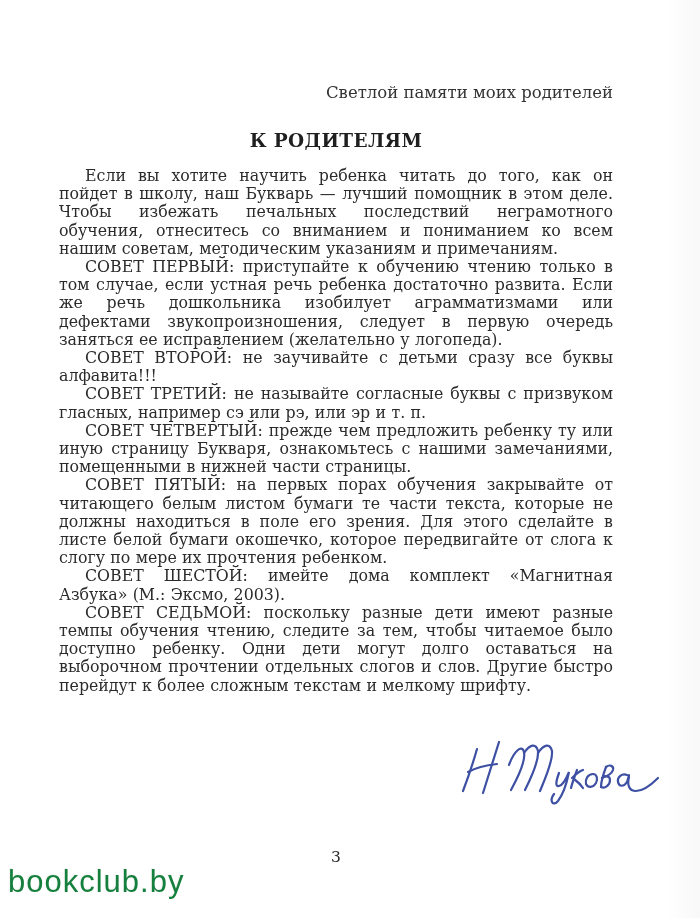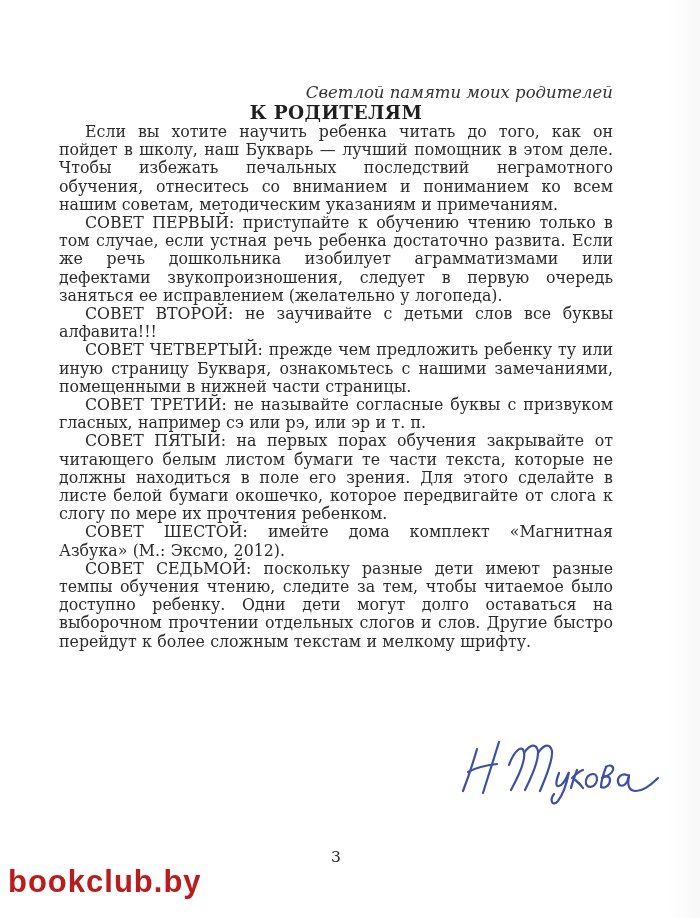--- a/index.html
+++ b/index.html
@@ -19,33 +19,33 @@
     position: absolute; top: 0; right: 0; width: 34px; height: 100%;
     background: linear-gradient(to right, rgba(120,120,120,0) 0%, rgba(120,120,120,0.05) 100%);
     pointer-events: none;
   }
   .content {
     position: absolute;
     left: 59px; top: 83px; width: 554px;
   }
   .epigraph {
     text-align: right;
-    font-style: italic;
     font-size: 16.5px;
     line-height: 19px;
     color: #333333;
   }
   .heading {
+    margin-top: 28px;
     text-align: center;
     font-weight: bold;
     font-size: 18.5px;
     letter-spacing: 0.4px;
     color: #1f1f1f;
   }
-  .body-text { }
+  .body-text { margin-top: 16px; }
   .body-text p {
     margin: 0;
     text-align: justify;
     text-indent: 26px;
     font-size: 15.8px;
     line-height: 18.2px;
     word-spacing: 0.3px;
     color: #2b2b2b;
   }
   .signature {
@@ -57,24 +57,24 @@
     position: absolute;
     left: 59px; top: 848px; width: 554px;
     text-align: center;
     font-size: 15.5px;
     color: #2b2b2b;
   }
   .watermark {
     position: absolute;
     left: 8px; top: 864px;
     font-family: "Liberation Sans", sans-serif;
-    font-weight: bold;
+    font-weight: normal;
     font-size: 31px;
     letter-spacing: 1px;
-    color: #b91c1c;
+    color: #15803d;
     text-shadow: 0 0 2px #ffffff, 1px 1px 0 #ffffff, -1px -1px 0 #f2f2f2;
   }
 </style>
 </head>
 <body>
 
 <div class="page">
 
   <div class="scan-edge"></div>
 
@@ -82,25 +82,25 @@
 
     <div class="epigraph">
       <div>Светлой памяти моих родителей</div>
     </div>
 
     <div class="heading">К РОДИТЕЛЯМ</div>
 
     <div class="body-text">
       <p>Если вы хотите научить ребенка читать до того, как он пойдет в школу, наш Букварь — лучший помощник в этом деле. Чтобы избежать печальных последствий неграмотного обучения, отнеситесь со вниманием и пониманием ко всем нашим советам, методическим указаниям и примечаниям.</p>
       <p>СОВЕТ ПЕРВЫЙ: приступайте к обучению чтению только в том случае, если устная речь ребенка достаточно развита. Если же речь дошкольника изобилует аграмматизмами или дефектами звукопроизношения, следует в первую очередь заняться ее исправлением (желательно у логопеда).</p>
-      <p>СОВЕТ ВТОРОЙ: не заучивайте с детьми слов все буквы алфавита!!!</p>
+      <p>СОВЕТ ВТОРОЙ: не заучивайте с детьми сразу все буквы алфавита!!!</p>
+      <p>СОВЕТ ТРЕТИЙ: не называйте согласные буквы с призвуком гласных, например сэ или рэ, или эр и т. п.</p>
       <p>СОВЕТ ЧЕТВЕРТЫЙ: прежде чем предложить ребенку ту или иную страницу Букваря, ознакомьтесь с нашими замечаниями, помещенными в нижней части страницы.</p>
-      <p>СОВЕТ ТРЕТИЙ: не называйте согласные буквы с призвуком гласных, например сэ или рэ, или эр и т. п.</p>
       <p>СОВЕТ ПЯТЫЙ: на первых порах обучения закрывайте от читающего белым листом бумаги те части текста, которые не должны находиться в поле его зрения. Для этого сделайте в листе белой бумаги окошечко, которое передвигайте от слога к слогу по мере их прочтения ребенком.</p>
-      <p>СОВЕТ ШЕСТОЙ: имейте дома комплект «Магнитная Азбука» (М.: Эксмо, 2012).</p>
+      <p>СОВЕТ ШЕСТОЙ: имейте дома комплект «Магнитная Азбука» (М.: Эксмо, 2003).</p>
       <p>СОВЕТ СЕДЬМОЙ: поскольку разные дети имеют разные темпы обучения чтению, следите за тем, чтобы читаемое было доступно ребенку. Одни дети могут долго оставаться на выборочном прочтении отдельных слогов и слов. Другие быстро перейдут к более сложным текстам и мелкому шрифту.</p>
     </div>
 
   </div>
 
   <div class="signature" title="Н Жукова">
     <svg width="218" height="85" viewBox="0 0 218 85" xmlns="http://www.w3.org/2000/svg">
       <g fill="none" stroke="#3e50a3" stroke-width="2.2" stroke-linecap="round">
 
         <path d="M34,16 C30,30 25,45 20,58"></path>

